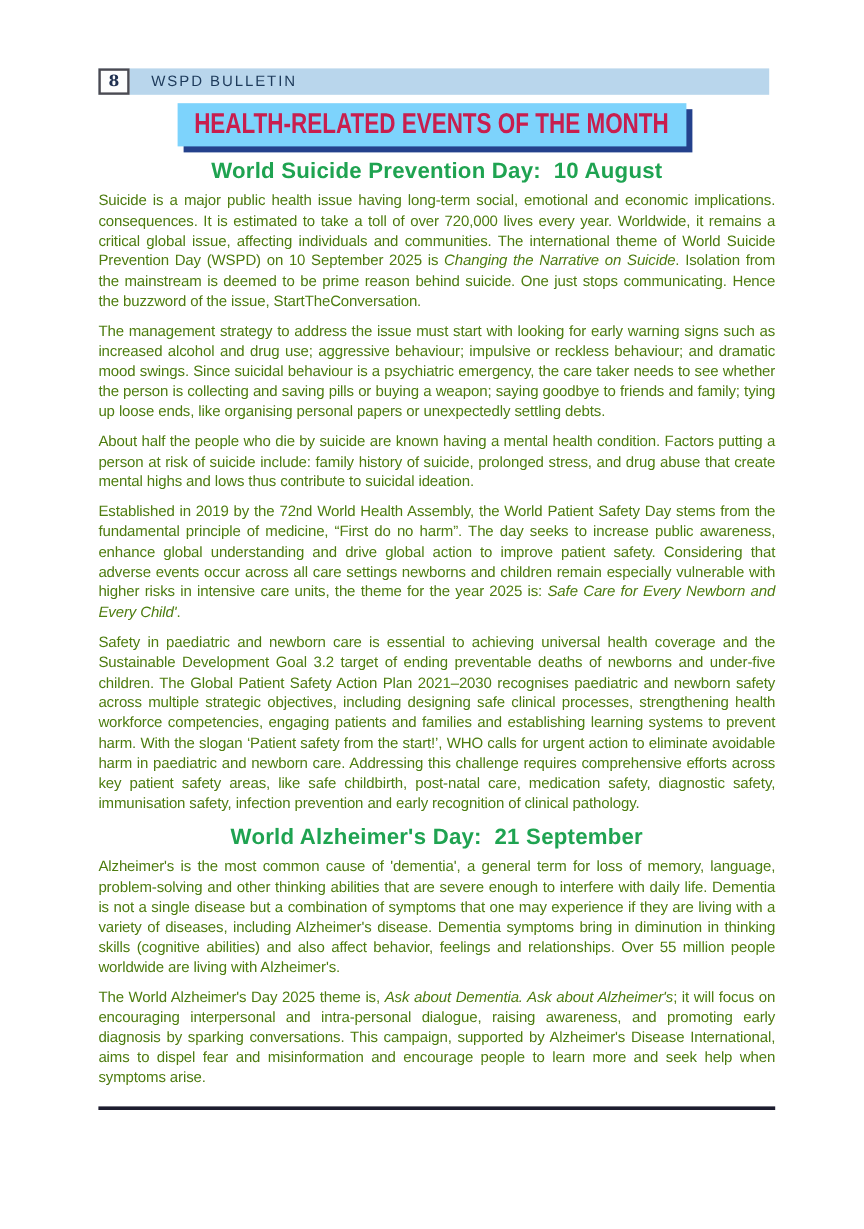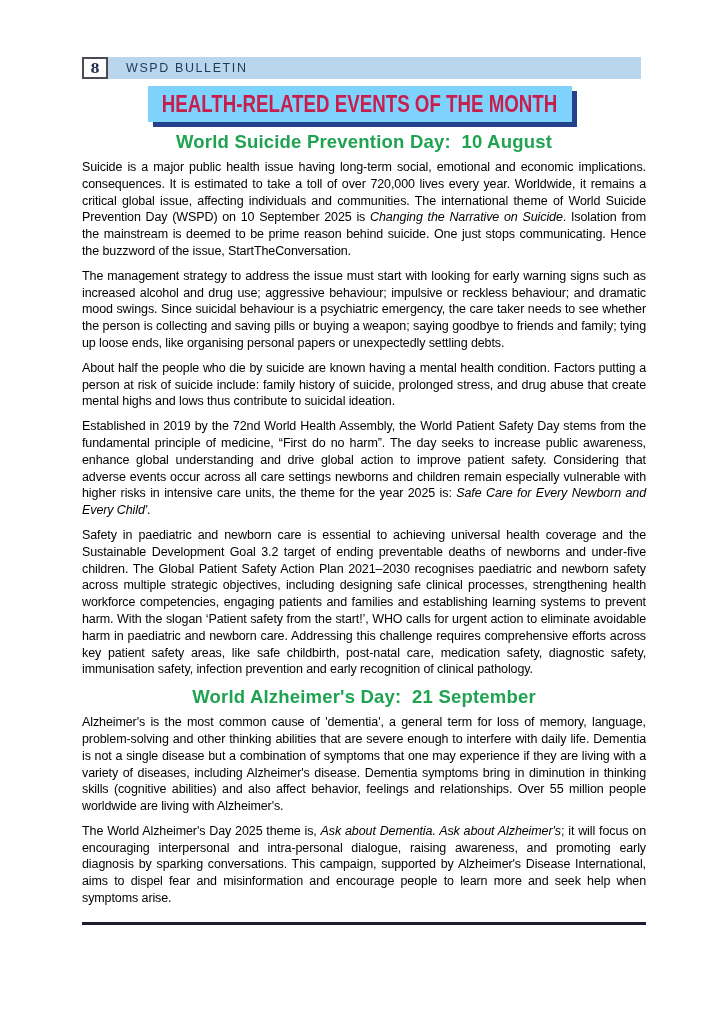--- a/index.html
+++ b/index.html
@@ -44,21 +44,21 @@
   .section-heading{
     margin:0 0 6px 0;padding:0;
     font-size:18.5px;font-weight:bold;text-align:center;white-space:pre-wrap;
     letter-spacing:0.2px;
   }
   .section-heading[data-color="green"]{color:#1fa351;}
   .section-heading[data-color="red"]{color:#a52230;}
   section{margin:0 0 2px 0;}
   .body-para{
     margin:0 0 8px 0;
-    color:#000000;font-size:12.5px;line-height:16.8px;
+    color:#4d7c0f;font-size:12.5px;line-height:16.8px;
     text-align:justify;letter-spacing:-0.1px;
   }
   .body-para .it{font-style:italic;}
 
   
   .footer-rule{
     position:absolute;left:82px;top:922px;width:564px;height:3px;background:#1c1c2e;
   }
   .footer-bar{
     position:absolute;left:82px;top:929px;width:559px;height:17px;

